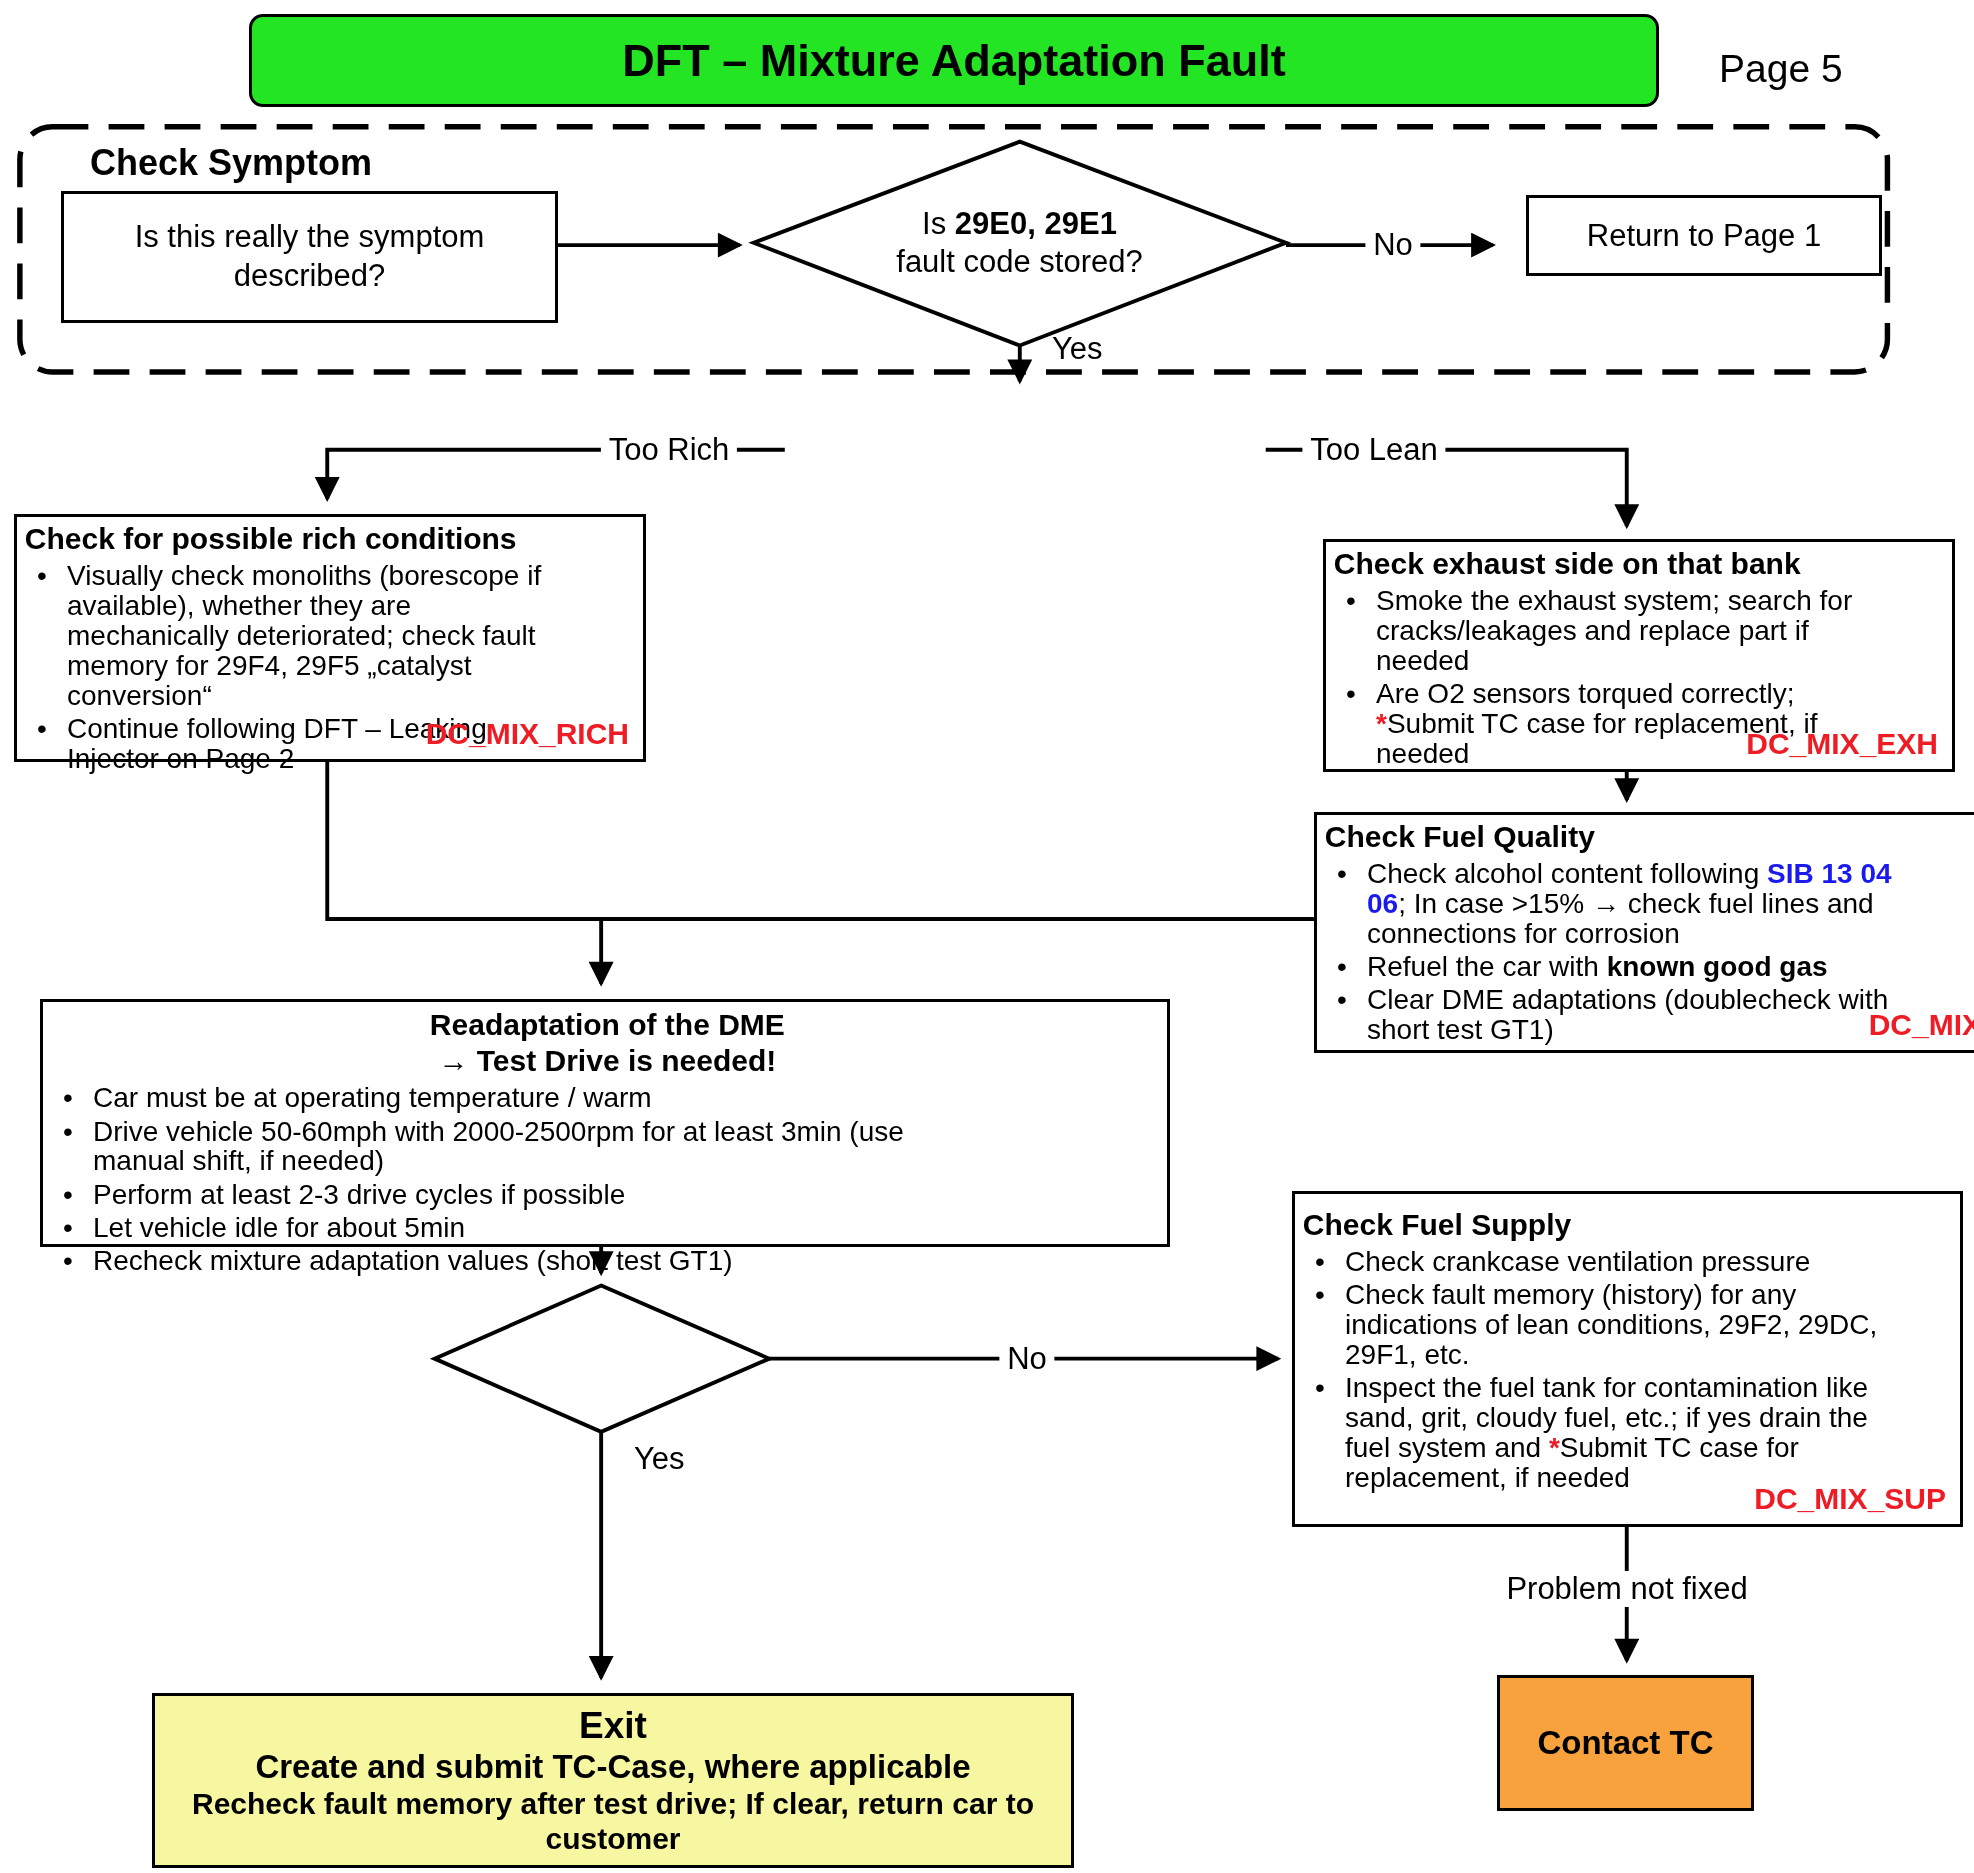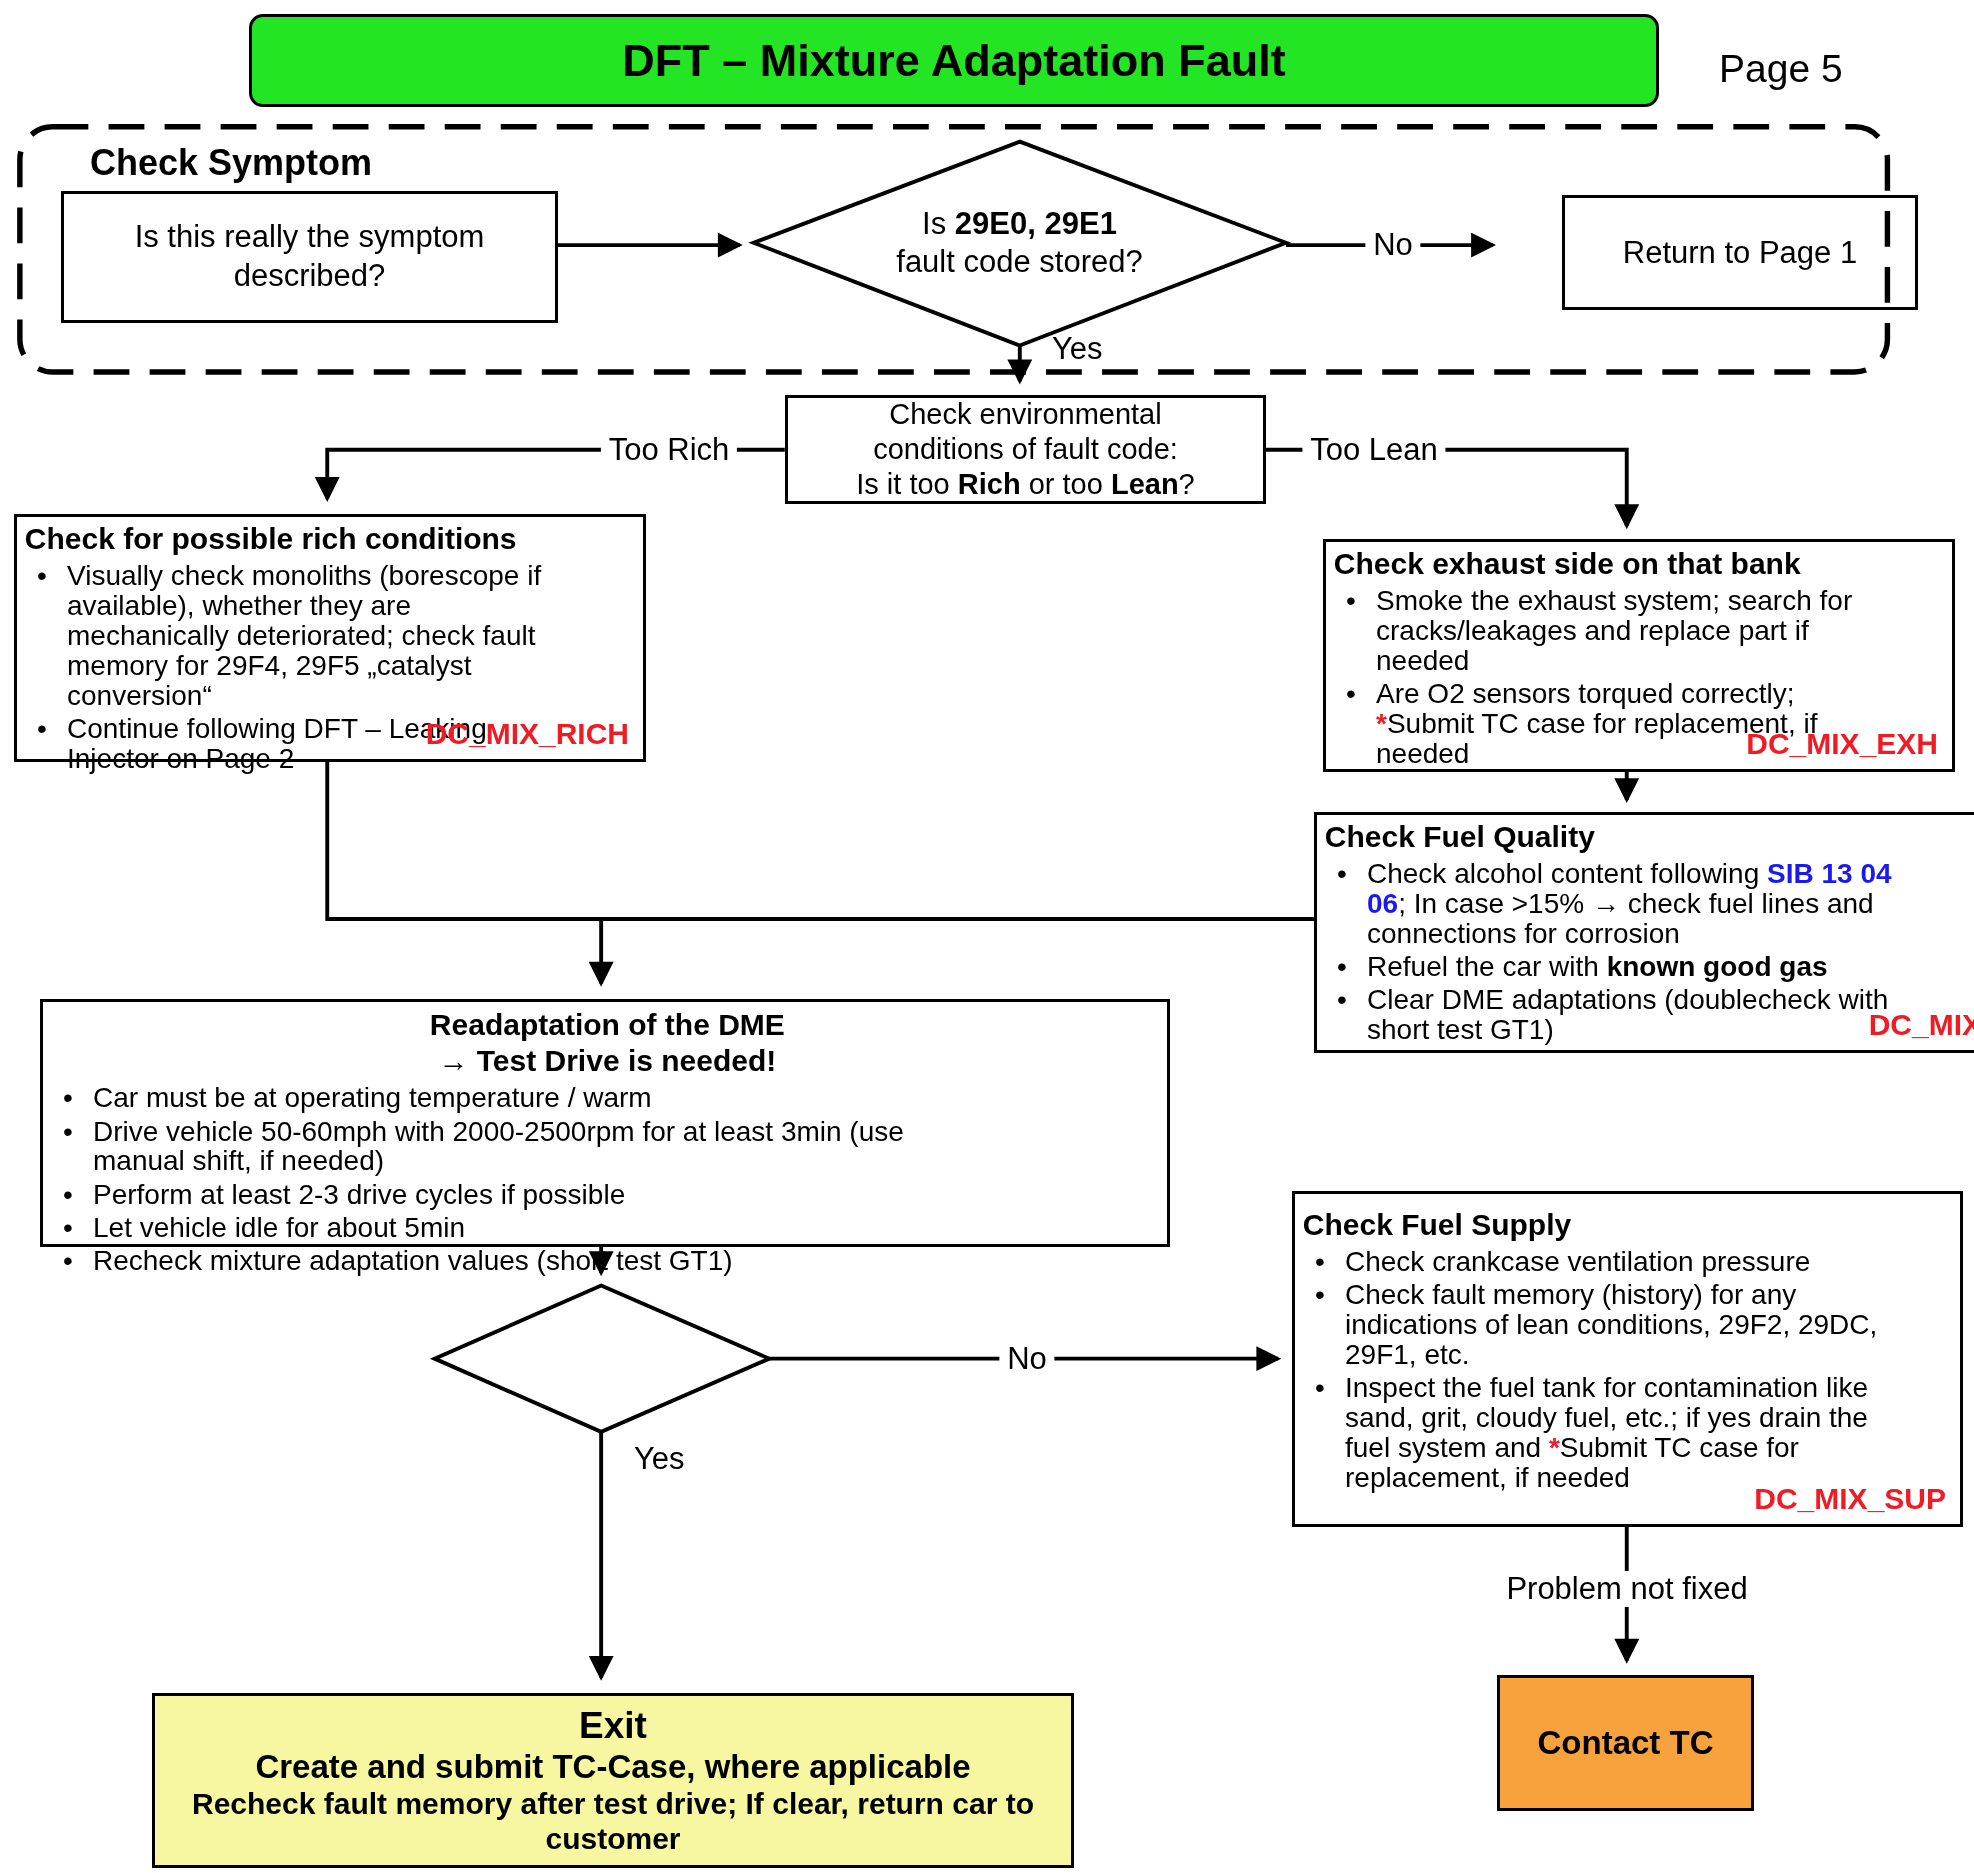--- a/index.html
+++ b/index.html
@@ -108,31 +108,26 @@
     <span style="max-width:436px;">Is this really the symptom described?</span>
   </div>
 
   <div class="diamond-label centered" style="left:825px;top:188px;width:389px;height:109px;">
     <div><span>Is </span><span class="b">29E0, 29E1</span></div>
     <div>fault code stored?</div>
   </div>
 
   <div class="chip" style="left:1393px;top:245px;">No</div>
 
-  <div class="node centered" style="left:1562px;top:195px;width:356px;height:115px;font-size:31px;">
+  <div class="node centered" style="left:1526px;top:195px;width:356px;height:81px;font-size:31px;">
     <span>Return to Page 1</span>
   </div>
 
   <div class="plain-label" style="left:1052px;top:331px;">Yes</div>
 
-  <div class="node centered env-box" style="left:785px;top:395px;width:481px;height:109px;">
-    <div>Check environmental</div>
-    <div>conditions of fault code:</div>
-    <div><span>Is it too </span><span class="b">Rich</span><span> or too </span><span class="b">Lean</span><span>?</span></div>
-  </div>
 
   <div class="chip" style="left:669px;top:450px;">Too Rich</div>
   <div class="chip" style="left:1374px;top:450px;">Too Lean</div>
 
   <div class="node" style="left:14px;top:514px;width:632px;height:248px;">
     <div class="box-title">Check for possible rich conditions</div>
     <div class="bullets">
       <div class="bullet">
           <div class="txt" style="max-width:498px;">Visually check monoliths (borescope if available), whether they are mechanically deteriorated; check fault memory for 29F4, 29F5 „catalyst conversion“</div>
         </div>

